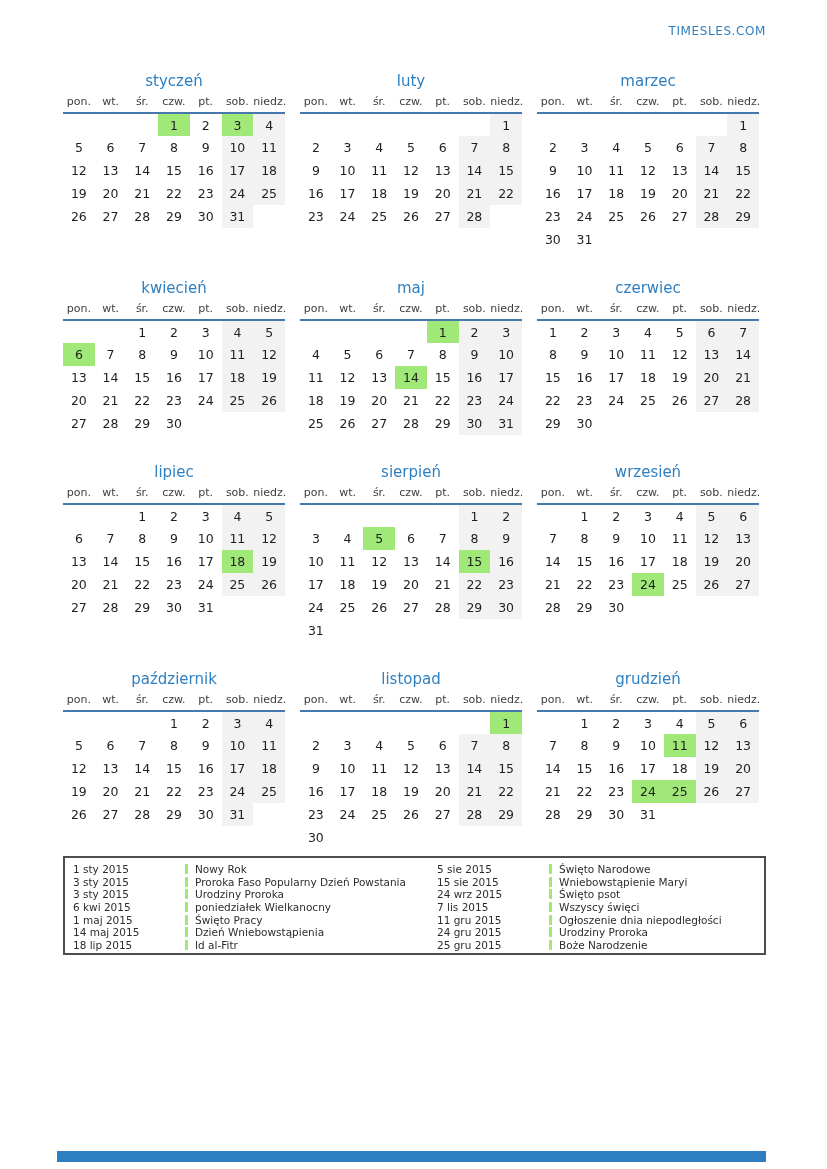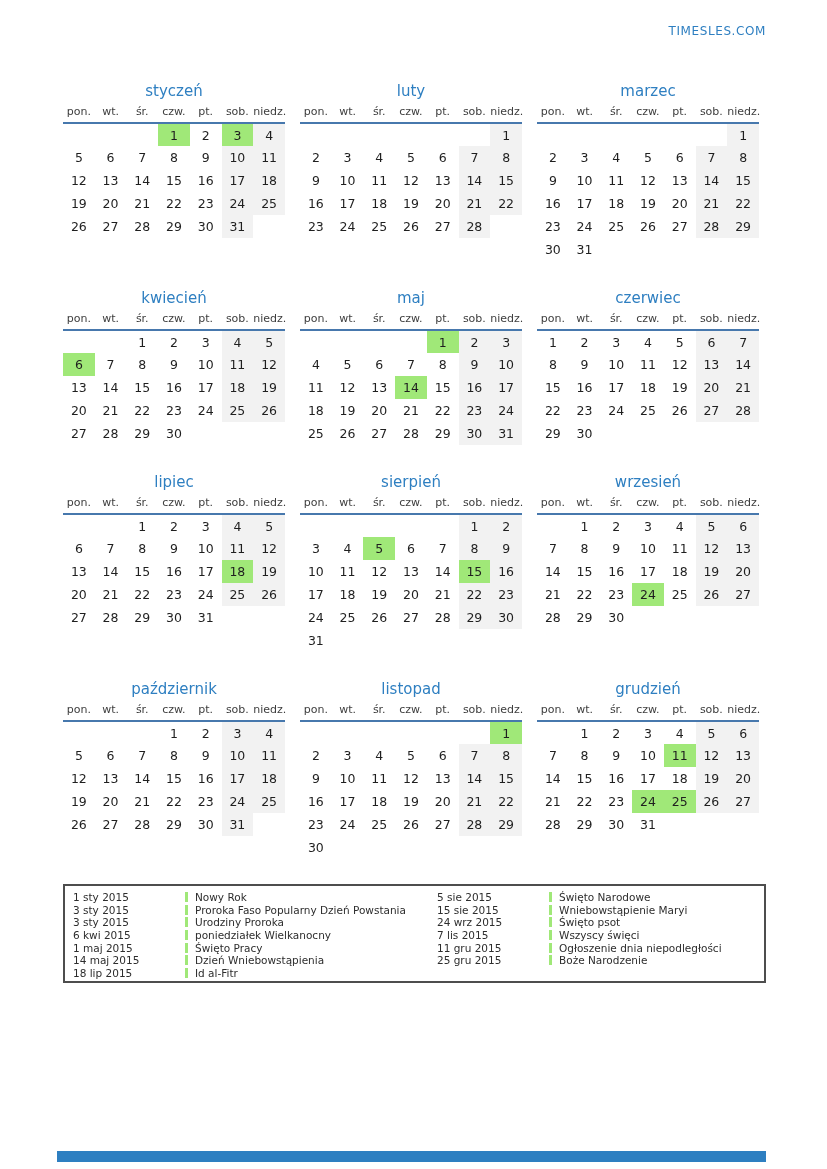--- a/index.html
+++ b/index.html
@@ -17,30 +17,30 @@
     color:var(--blue); text-decoration:none; letter-spacing:0.6px;}
 
   .month-row{position:absolute; left:63px; display:flex; gap:15px;}
   .month-row:nth-of-type(1){top:70px;}
   .month-row:nth-of-type(2){top:277px;}
   .month-row:nth-of-type(3){top:461px;justify-content:space-between;}
   .month-row:nth-of-type(4){top:668px;justify-content:space-between;}
 
   .month{width:222px;}
   .month-title{text-align:center; color:var(--blue); font-size:15px;
-    height:22px; line-height:22px; margin-bottom:3px;margin-top:10px;}
+    height:22px; line-height:22px; margin-bottom:3px;}
   table.month-table{border-collapse:collapse; width:222px; table-layout:fixed;}
   .month-table th{font-weight:normal; font-size:11px; color:#3d3d3d;
     padding-bottom:4px; border-bottom:2px solid var(--line); text-align:center;}
   .month-table td{height:23px; text-align:center; font-size:12.5px;
     color:#1f1f1f; padding:0;}
   .month-table td.weekend{background:var(--gray);}
   .month-table td.holiday{background:var(--green);}
 
-  .legend{position:absolute; left:63px; top:884px; width:703px; height:99px;
+  .legend{position:absolute; left:63px; top:856px; width:703px; height:99px;
     border:2px solid var(--border); display:flex; padding:5px 0 0 8px;}
   .legend-col{width:364px;}
   .legend-col:nth-child(2){width:320px;}
   .legend-row{height:12.7px; line-height:12.7px; font-size:10.5px;
     white-space:nowrap; color:#2d2d2d;}
   .legend-date{display:inline-block; width:112px;}
   .legend-tick{display:inline-block; width:3px; height:10px;
     background:var(--green); margin-right:7px; vertical-align:-1px;}
 
   .footer-bar{position:absolute; left:57px; top:1151px; width:709px;
@@ -853,18 +853,19 @@
         <div class="legend-row"><span class="legend-date">1 maj 2015</span><span class="legend-tick"></span><span class="legend-name">Święto Pracy</span></div>
         <div class="legend-row"><span class="legend-date">14 maj 2015</span><span class="legend-tick"></span><span class="legend-name">Dzień Wniebowstąpienia</span></div>
         <div class="legend-row"><span class="legend-date">18 lip 2015</span><span class="legend-tick"></span><span class="legend-name">Id al-Fitr</span></div>
       </div>
     <div class="legend-col">
         <div class="legend-row"><span class="legend-date">5 sie 2015</span><span class="legend-tick"></span><span class="legend-name">Święto Narodowe</span></div>
         <div class="legend-row"><span class="legend-date">15 sie 2015</span><span class="legend-tick"></span><span class="legend-name">Wniebowstąpienie Maryi</span></div>
         <div class="legend-row"><span class="legend-date">24 wrz 2015</span><span class="legend-tick"></span><span class="legend-name">Święto psot</span></div>
         <div class="legend-row"><span class="legend-date">7 lis 2015</span><span class="legend-tick"></span><span class="legend-name">Wszyscy święci</span></div>
         <div class="legend-row"><span class="legend-date">11 gru 2015</span><span class="legend-tick"></span><span class="legend-name">Ogłoszenie dnia niepodległości</span></div>
+        <div class="legend-row"><span class="legend-date">24 gru 2015</span><span class="legend-tick"></span><span class="legend-name">Urodziny Proroka</span></div>
         <div class="legend-row"><span class="legend-date">25 gru 2015</span><span class="legend-tick"></span><span class="legend-name">Boże Narodzenie</span></div>
       </div>
   </div>
 
   <div class="footer-bar"></div>
 </div>
 
 </body></html>

